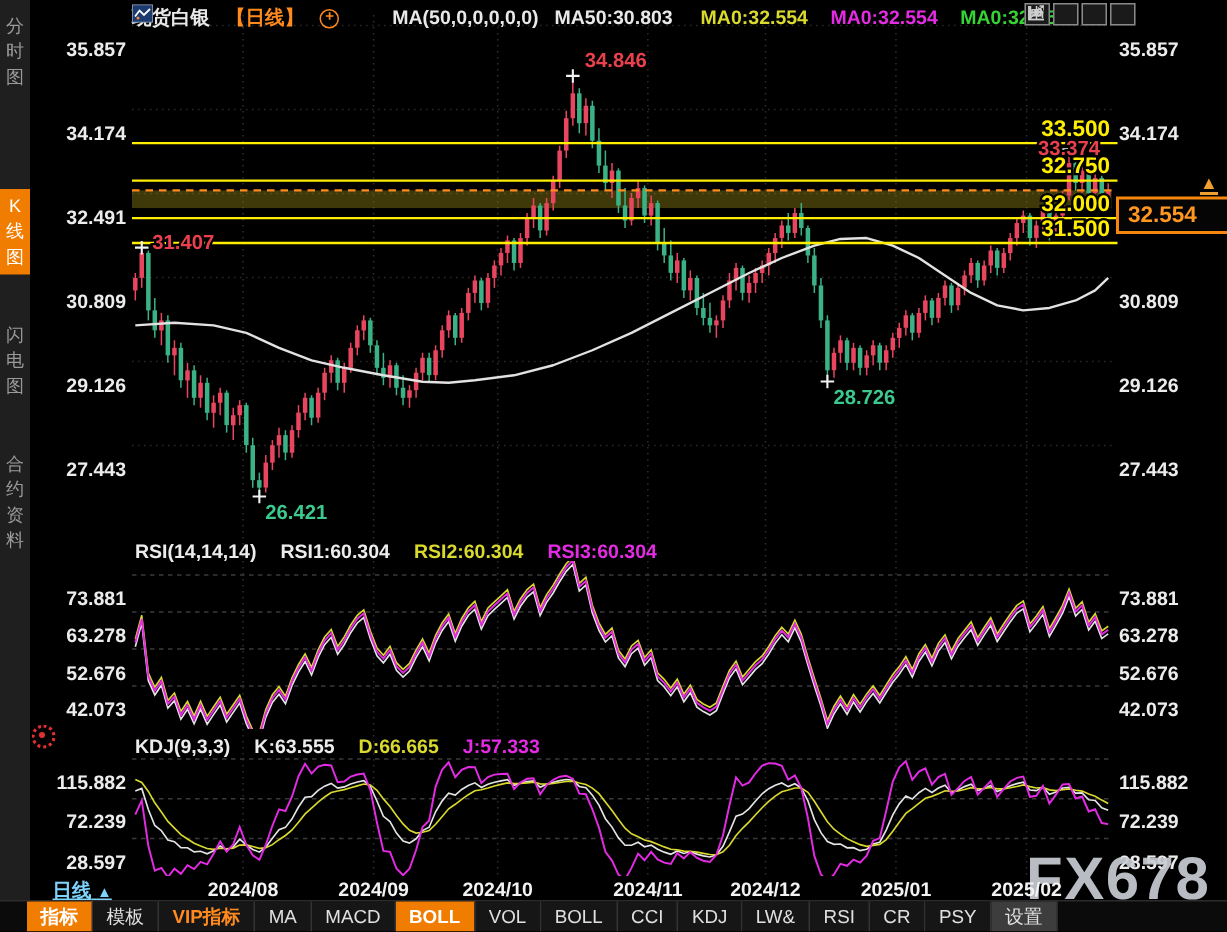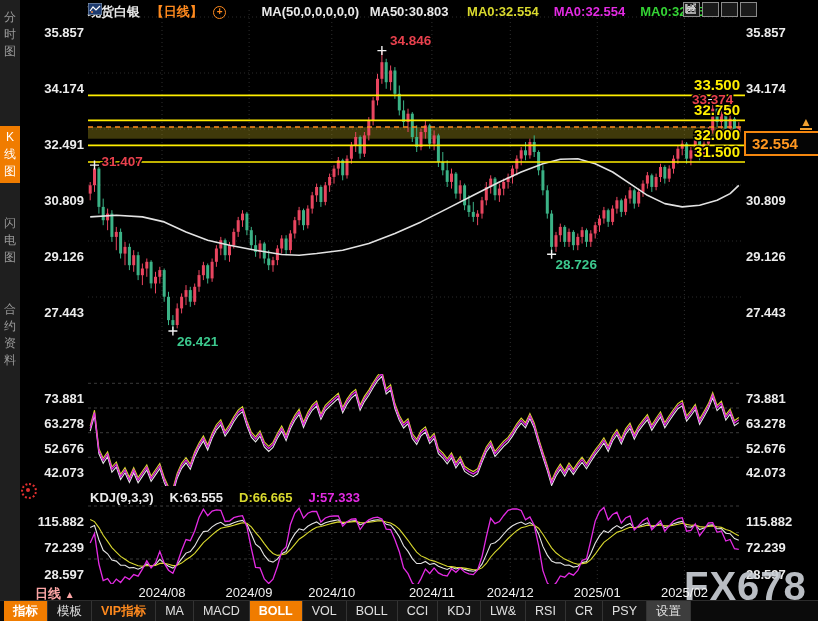--- a/index.html
+++ b/index.html
@@ -31,26 +31,26 @@
   .ind-legend span{margin-right:8px;}
   
   .ptag{position:absolute;left:744px;top:131px;width:66px;height:21px;background:#050505;
         border:2px solid #f5870f;color:#ff9720;font-size:15px;font-weight:700;line-height:21px;
         padding-left:6px;z-index:8;}
   .pmark{position:absolute;left:798px;top:116px;color:#f0a030;font-size:12px;line-height:12px;z-index:8;
          text-align:center;width:16px;}
   .pmark .bar{display:block;height:2px;background:#f0a030;margin:0 2px;}
   
   .xrow{position:absolute;left:0;top:585px;width:818px;height:15px;z-index:6;}
-  .xlab{position:absolute;top:0;transform:translateX(-50%);color:#f2f2f2;font-size:13px;font-weight:400;}
-  .period{position:absolute;left:35px;top:0;color:#fca5a5;font-size:13px;font-weight:700;}
+  .xlab{position:absolute;top:0;transform:translateX(-50%);color:#f2f2f2;font-size:13px;font-weight:700;}
+  .period{position:absolute;left:35px;top:0;color:#7dd3fc;font-size:13px;font-weight:700;text-decoration:underline;}
   .period .arr{font-size:10px;}
   
   .btoolbar{position:absolute;left:0;top:600px;width:818px;height:21px;background:#0b0b0b;
-            border-top:1px solid #2c2c2c;display:flex;z-index:9;padding-left:4px;box-sizing:border-box;}
+            border-top:1px solid #2c2c2c;display:flex;z-index:9;padding-left:18px;box-sizing:border-box;}
   .tb{height:21px;line-height:21px;padding:0 9px;font-size:12.5px;color:#e0e0e0;
       border-right:1px solid #333;background:#161616;cursor:pointer;white-space:nowrap;}
   .tb.active-bg{background:#f07c00;color:#fff;font-weight:700;}
   .tb.orange-text{color:#ff8a1e;font-weight:700;}
   .tb.grey-bg{background:#3d3d3d;}
   
   .watermark{position:absolute;left:684px;top:564px;font-size:40px;font-weight:700;color:#c9ced4;
              letter-spacing:1px;opacity:.92;z-index:5;}
   .reddot{position:absolute;left:21px;top:483px;width:12px;height:12px;border:2px dotted #e23030;
           border-radius:50%;z-index:7;}
@@ -486,20 +486,23 @@
           <path d="M3 2v9h10M5 9l3-3M8 6h4v4" stroke="#cfcfcf" stroke-width="1" fill="none"></path>
         </svg>
       </div>
       <div class="tic">
         <svg width="13" height="13">
           <path d="M4 2v9M4 6h8M9 3l3 3-3 3" stroke="#cfcfcf" stroke-width="1" fill="none"></path>
         </svg>
       </div>
     </div>
 
+  <div class="ind-legend" style="top:360px;">
+    <span style="color:#ececec">RSI(14,14,14)</span><span id="rsi-items"><span style="color: rgb(236, 236, 236); margin-left: 8px;">RSI1:60.304</span><span style="color: rgb(217, 217, 46); margin-left: 8px;">RSI2:60.304</span><span style="color: rgb(227, 43, 227); margin-left: 8px;">RSI3:60.304</span></span>
+  </div>
   <div class="ind-legend" style="top:490px;">
     <span style="color:#ececec">KDJ(9,3,3)</span><span id="kdj-items"><span style="color: rgb(236, 236, 236); margin-left: 8px;">K:63.555</span><span style="color: rgb(217, 217, 46); margin-left: 8px;">D:66.665</span><span style="color: rgb(227, 43, 227); margin-left: 8px;">J:57.333</span></span>
   </div>
 
   <div id="ylabs">
       <div class="ylab l" style="top: 9px;">35.857</div>
       <div class="ylab r" style="top: 9px;">35.857</div>
       <div class="ylab l" style="top: 65.0069px;">34.174</div>
       <div class="ylab r" style="top: 65.0069px;">34.174</div>
       <div class="ylab l" style="top: 121.014px;">32.491</div>

